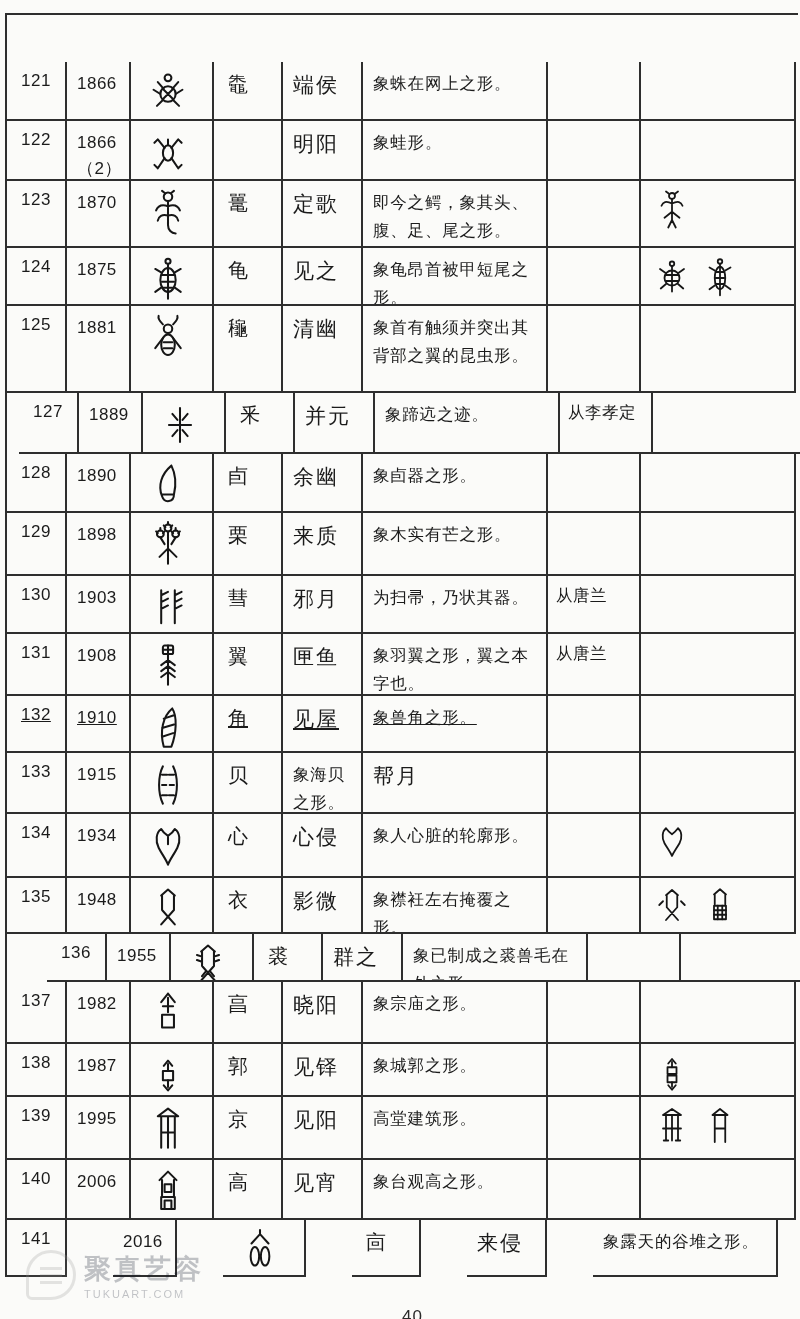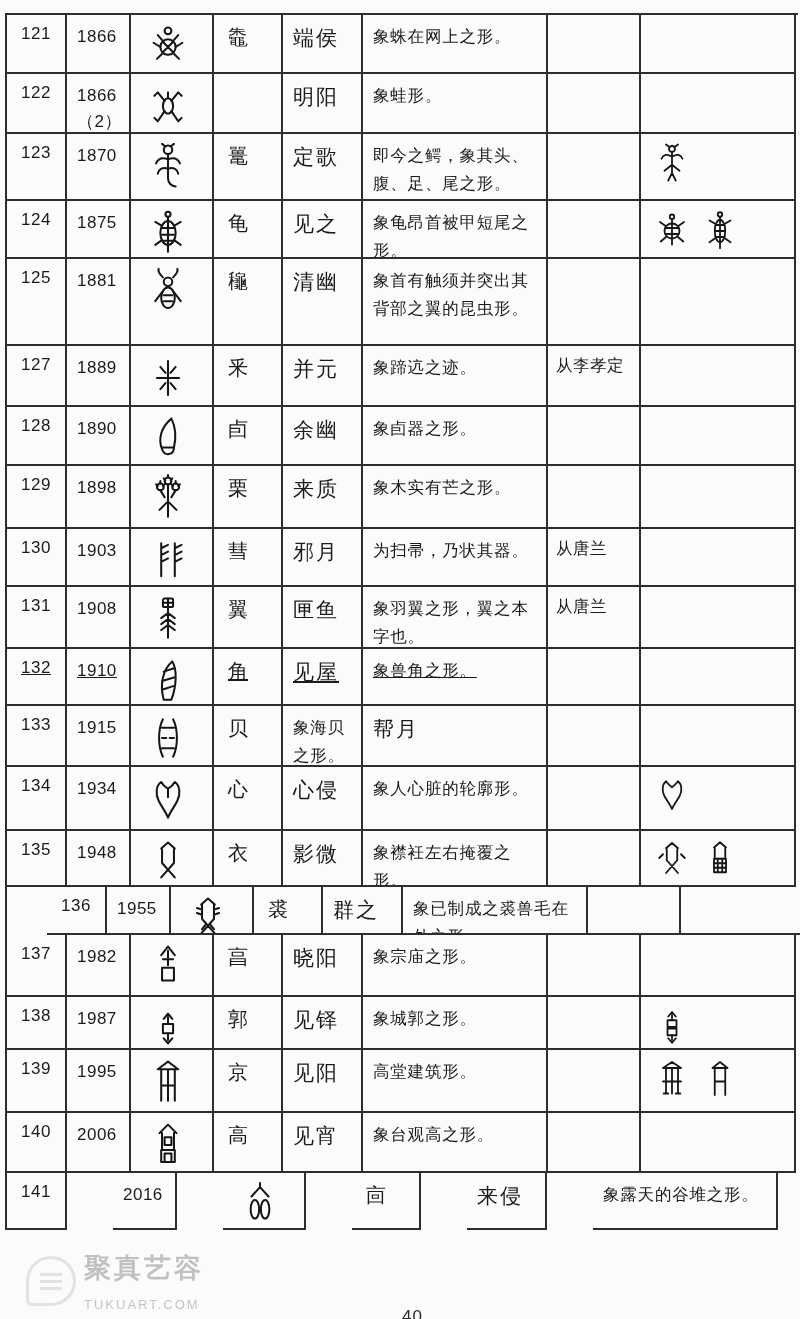--- a/index.html
+++ b/index.html
@@ -35,31 +35,31 @@
     opacity:.25;color:#0f172a;pointer-events:none;
   }
   .wm-bubble{
     width:44px;height:44px;border:3px solid #9a9a9a;border-radius:50% 50% 50% 6px;
     display:flex;flex-direction:column;justify-content:center;align-items:center;gap:4px;
     background:rgba(255,255,255,.2);
   }
   .wm-bubble i{display:block;width:22px;height:3px;background:#9a9a9a;}
   .wm-text{display:flex;flex-direction:column;}
   .wm-cn{font-size:27px;font-weight:bold;letter-spacing:3px;font-family:"Liberation Serif",serif;}
-  .wm-url{font-size:13px;letter-spacing:2px;margin-top:11px;}
+  .wm-url{font-size:11px;letter-spacing:2px;margin-top:1px;}
   .pagenum{
     position:absolute;left:402px;top:1307px;font-size:17px;letter-spacing:1px;color:#2a2a2a;
   }
 </style>
 </head>
 <body>
 
 <div class="page">
   <div class="tbl" id="tbl">
-      <div class="trow" style="height: 59px;">
+      <div class="trow" style="height: 59px; margin-top: 47px;">
         <div class="cell c-no">121</div>
         <div class="cell c-num">1866</div>
         <div class="cell c-glyph">
           <svg viewBox="0 0 40 56" width="34" height="48" class="oracle">
             <circle cx="20" cy="9" r="4"></circle>
             <circle cx="20" cy="28" r="9"></circle>
             <path d="M15,22 L8,14 M25,22 L32,14 M11,28 L3,23 M29,28 L37,23 M14,35 L7,42 M26,35 L33,42 M15,23 L25,33 M25,23 L15,33"></path>
           </svg>
         </div>
         <div class="cell c-char">鼄</div>
@@ -140,21 +140,21 @@
             <ellipse cx="20" cy="36" rx="8" ry="12"></ellipse>
             <path d="M14,28 L5,40 M26,28 L35,40 M15,33 L25,33 M15,40 L25,40"></path>
           </svg>
         </div>
         <div class="cell c-char">龝</div>
         <div class="cell c-phon">清幽</div>
         <div class="cell c-desc">象首有触须并突出其背部之翼的昆虫形。</div>
         <div class="cell c-src"></div>
         <div class="cell c-extra"></div>
       </div>
-      <div class="trow" style="height: 61px;">
+      <div class="trow" style="height: 61px; padding-left: 12px;">
         <div class="cell c-no">127</div>
         <div class="cell c-num">1889</div>
         <div class="cell c-glyph">
           <svg viewBox="0 0 40 56" width="34" height="48" class="oracle">
             <path d="M20,8 L20,48 M7,28 L33,28 M11,15 L17,22 M29,15 L23,22 M11,41 L17,34 M29,41 L23,34"></path>
           </svg>
         </div>
         <div class="cell c-char">釆</div>
         <div class="cell c-phon">并元</div>
         <div class="cell c-desc">象蹄迒之迹。</div>

